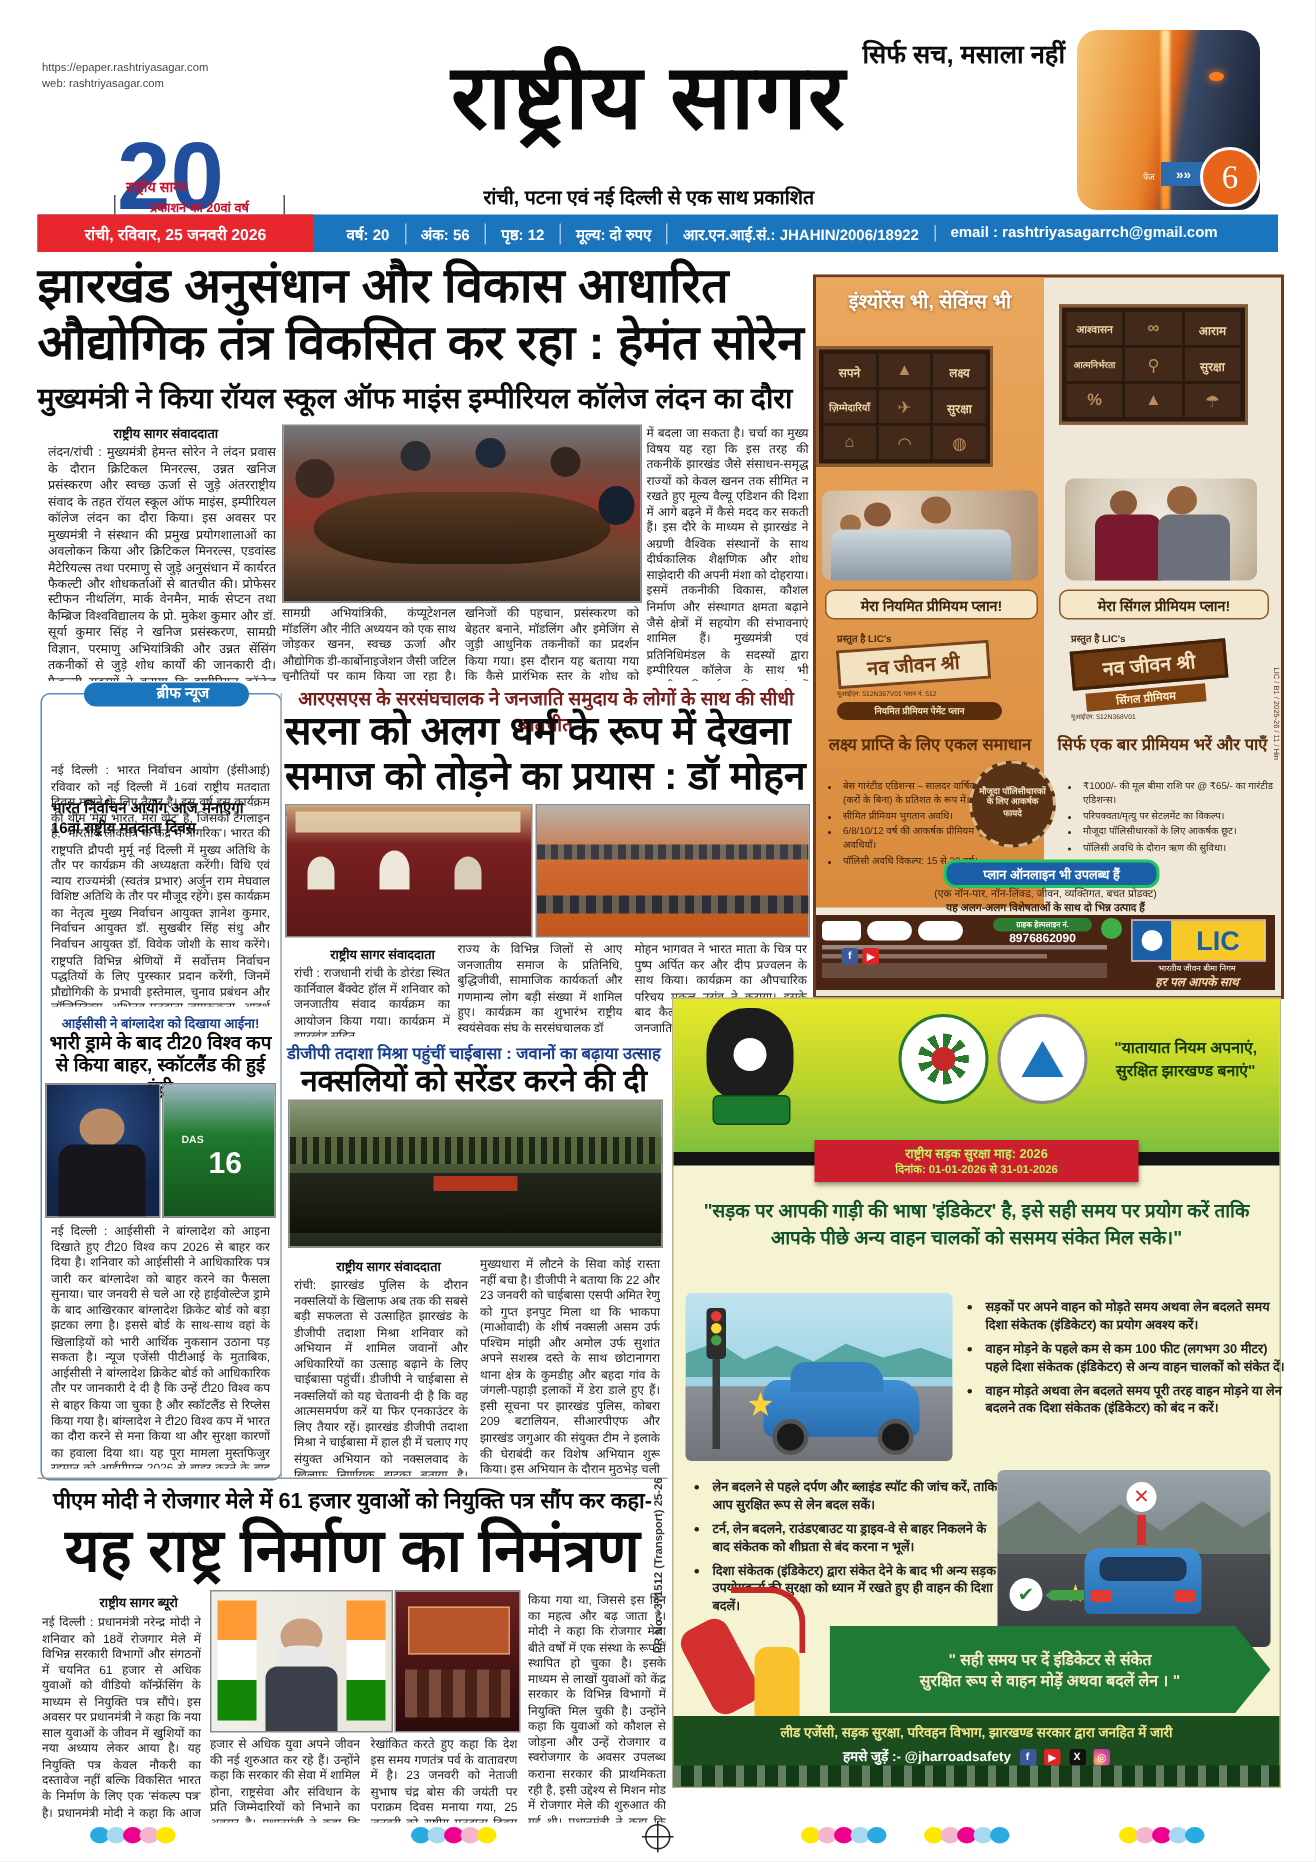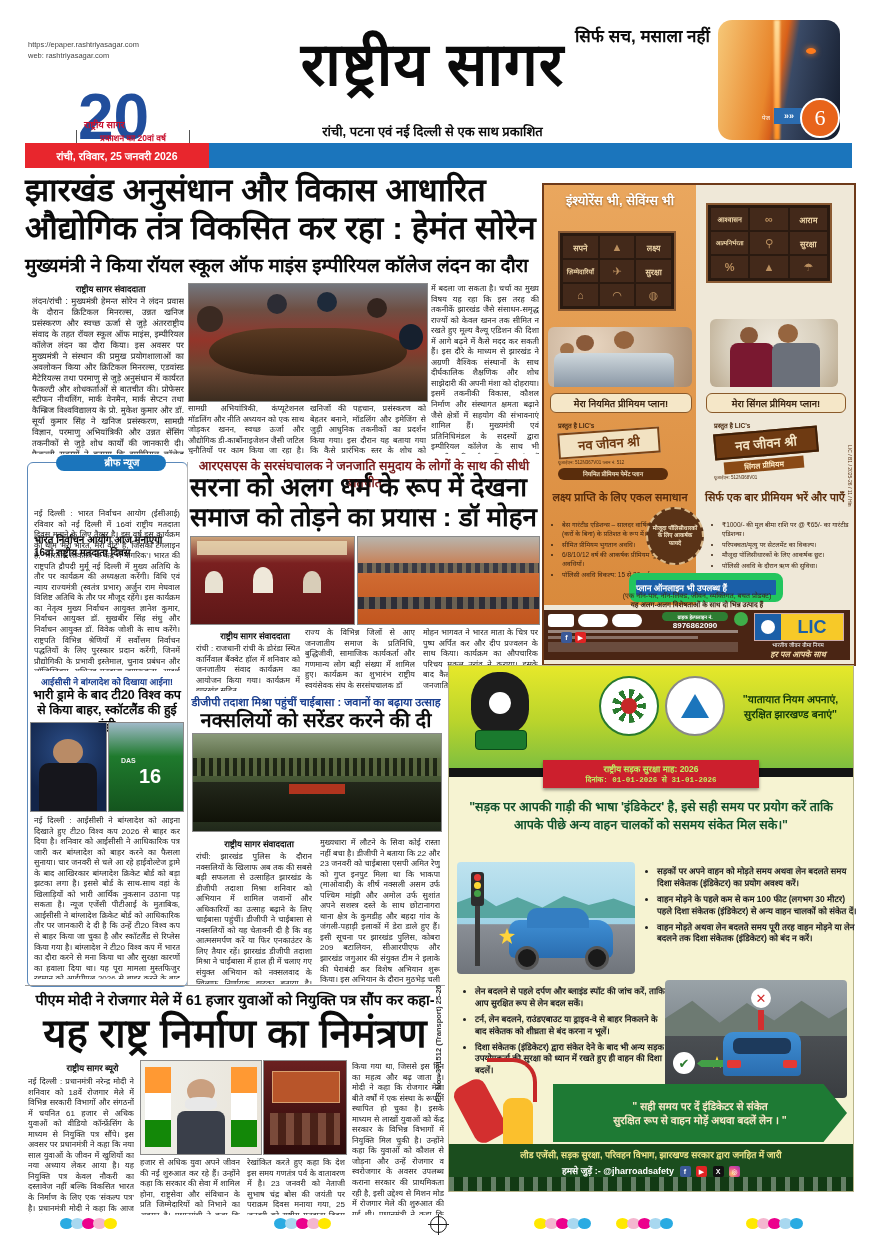--- a/index.html
+++ b/index.html
@@ -59,20 +59,28 @@
     <span class="abs" style="left:44px;top:94px;font-size:6px;color:#fff;">पेज</span>
     <div class="abs" style="left:82px;top:78px;width:36px;height:36px;border-radius:50%;background:#e8641b;border:2px solid #fff;display:flex;align-items:center;justify-content:center;">
       <span style="color:#fff;font-size:22px;font-family:'Liberation Serif','DejaVu Serif',serif;">6</span>
     </div>
   </div>
 
   <div class="abs" style="left:25px;top:143px;width:827px;height:25px;background:#1b75bc;display:flex;align-items:center;">
     <div style="width:184px;height:25px;background:#e8262d;display:flex;align-items:center;justify-content:center;flex:none;">
       <span style="color:#fff;font-size:10.5px;font-weight:bold;">रांची, रविवार, 25 जनवरी 2026</span>
     </div>
+    <div style="display:flex;align-items:center;color:#fff;font-size:10px;font-weight:bold;gap:0;margin-left:12px;">
+      <span style="padding:0 10px;">वर्ष: 20</span>
+      <span style="padding:0 10px;border-left:1px solid #9dc4e8;">अंक: 56</span>
+      <span style="padding:0 10px;border-left:1px solid #9dc4e8;">पृष्ठ: 12</span>
+      <span style="padding:0 10px;border-left:1px solid #9dc4e8;">मूल्य: दो रुपए</span>
+      <span style="padding:0 10px;border-left:1px solid #9dc4e8;">आर.एन.आई.सं.: JHAHIN/2006/18922</span>
+      <span style="padding:0 10px;border-left:1px solid #9dc4e8;">email : rashtriyasagarrch@gmail.com</span>
+    </div>
   </div>
 
   <div class="abs hl" style="left:25px;top:252px;width:514px;font-size:19px;">मुख्यमंत्री ने किया रॉयल स्कूल ऑफ माइंस इम्पीरियल कॉलेज लंदन का दौरा</div>
   <div class="abs hl" style="left:25px;top:171px;width:514px;font-size:32px;line-height:1.2;">झारखंड अनुसंधान और विकास आधारित औद्योगिक तंत्र विकसित कर रहा : हेमंत सोरेन</div>
   <div class="abs by" style="left:38px;top:283px;width:145px;">राष्ट्रीय सागर संवाददाता</div>
   <div class="abs bt" style="left:32px;top:296px;width:152px;height:158px;font-size:8.3px;">लंदन/रांची : मुख्यमंत्री हेमन्त सोरेन ने लंदन प्रवास के दौरान क्रिटिकल मिनरल्स, उन्नत खनिज प्रसंस्करण और स्वच्छ ऊर्जा से जुड़े अंतरराष्ट्रीय संवाद के तहत रॉयल स्कूल ऑफ माइंस, इम्पीरियल कॉलेज लंदन का दौरा किया। इस अवसर पर मुख्यमंत्री ने संस्थान की प्रमुख प्रयोगशालाओं का अवलोकन किया और क्रिटिकल मिनरल्स, एडवांस्ड मैटेरियल्स तथा परमाणु से जुड़े अनुसंधान में कार्यरत फैकल्टी और शोधकर्ताओं से बातचीत की। प्रोफेसर स्टीफन नीथलिंग, मार्क वेनमैन, मार्क सेप्टन तथा कैम्ब्रिज विश्वविद्यालय के प्रो. मुकेश कुमार और डॉ. सूर्या कुमार सिंह ने खनिज प्रसंस्करण, सामग्री विज्ञान, परमाणु अभियांत्रिकी और उन्नत सेंसिंग तकनीकों से जुड़े शोध कार्यों की जानकारी दी। फैकल्टी सदस्यों ने बताया कि इम्पीरियल कॉलेज लंदन में भू-विज्ञान,</div>
 
   <div class="photo" style="left:188px;top:283px;width:238px;height:117px;background:linear-gradient(180deg,#74777e 0%,#6e4f44 22%,#93352a 48%,#6b4632 72%,#3c2d20 100%);">
     <div class="abs" style="left:20px;top:44px;width:198px;height:48px;background:linear-gradient(180deg,#5a3a22,#2e1d10);border-radius:40%/55%;"></div>
     <div class="abs" style="left:8px;top:22px;width:26px;height:26px;border-radius:50%;background:#3b2a22;"></div>
@@ -156,21 +164,21 @@
   </div>
   <div class="abs bt" style="left:140px;top:1158px;width:100px;height:57px;">हजार से अधिक युवा अपने जीवन की नई शुरुआत कर रहे हैं। उन्होंने कहा कि सरकार की सेवा में शामिल होना, राष्ट्रसेवा और संविधान के प्रति जिम्मेदारियों को निभाने का अवसर है। प्रधानमंत्री ने कहा कि यह समय युवाओं को संविधान से जुड़ने और अपने कर्तव्यों को समझने का है। प्रधानमंत्री ने अपने संबोधन में जनवरी माह के राष्ट्रीय महत्व को</div>
   <div class="abs bt" style="left:247px;top:1158px;width:98px;height:57px;">रेखांकित करते हुए कहा कि देश इस समय गणतंत्र पर्व के वातावरण में है। 23 जनवरी को नेताजी सुभाष चंद्र बोस की जयंती पर पराक्रम दिवस मनाया गया, 25 जनवरी को राष्ट्रीय मतदाता दिवस और 26 जनवरी को गणतंत्र दिवस है। उन्होंने बताया कि इसी कालखंड में 'जन गण मन' को राष्ट्रगान और 'वंदे मातरम्' को राष्ट्रीय गीत के रूप में स्वीकार</div>
   <div class="abs bt" style="left:352px;top:1062px;width:92px;height:153px;">किया गया था, जिससे इस दिन का महत्व और बढ़ जाता है। मोदी ने कहा कि रोजगार मेला बीते वर्षों में एक संस्था के रूप में स्थापित हो चुका है। इसके माध्यम से लाखों युवाओं को केंद्र सरकार के विभिन्न विभागों में नियुक्ति मिल चुकी है। उन्होंने कहा कि युवाओं को कौशल से जोड़ना और उन्हें रोजगार व स्वरोजगार के अवसर उपलब्ध कराना सरकार की प्राथमिकता रही है, इसी उद्देश्य से मिशन मोड में रोजगार मेले की शुरुआत की गई थी। प्रधानमंत्री ने कहा कि भारत आज दुनिया के सबसे युवा देशों में से एक है।</div>
 
   <div class="abs" style="left:542px;top:183px;width:310px;height:479px;border:2px solid #6e3a1a;background:#efe8d8;">
     <div class="abs" style="left:0;top:0;width:152px;height:420px;background:linear-gradient(180deg,#eaa75e 0%,#d98a3c 100%);"></div>
 
     <div class="abs" style="left:6px;top:8px;width:140px;text-align:center;color:#fff;font-weight:bold;font-size:13px;line-height:1.25;text-shadow:0 1px 2px #8a5015;">इंश्योरेंस भी, सेविंग्स भी</div>
 
-    <div class="tilegrid abs" style="left:14px;top:46px;width:108px;">
+    <div class="tilegrid abs" style="left:0;top:46px;width:108px;">
       <div class="tile">सपने</div>
       <div class="tile deco">▲</div>
       <div class="tile">लक्ष्य</div>
       <div class="tile" style="font-size:6.5px;">ज़िम्मेदारियाँ</div>
       <div class="tile deco">✈</div>
       <div class="tile">सुरक्षा</div>
       <div class="tile deco">⌂</div>
       <div class="tile deco">◠</div>
       <div class="tile deco">◍</div>
     </div>
@@ -236,21 +244,21 @@
       <li>₹1000/- की मूल बीमा राशि पर @ ₹65/- का गारंटीड एडिशन्स।</li>
       <li>परिपक्वता/मृत्यु पर सेटलमेंट का विकल्प।</li>
       <li>मौजूदा पॉलिसीधारकों के लिए आकर्षक छूट।</li>
       <li>पॉलिसी अवधि के दौरान ऋण की सुविधा।</li>
     </ul>
 
     <div class="abs" style="left:102px;top:322px;width:58px;height:58px;border-radius:50%;background:#5a3317;border:2px dashed #d8b88a;display:flex;align-items:center;justify-content:center;text-align:center;padding:4px;box-sizing:border-box;">
       <span style="color:#f2e2c2;font-size:5.8px;font-weight:bold;line-height:1.25;">मौजूदा पॉलिसीधारकों के लिए आकर्षक फायदे</span>
     </div>
 
-    <div class="abs" style="left:85px;top:388px;width:140px;height:15px;background:#1b5fa8;border:7px solid #22c55e;border-radius:8px;display:flex;align-items:center;">
+    <div class="abs" style="left:85px;top:388px;width:140px;height:15px;background:#1b5fa8;border:2px solid #22c55e;border-radius:8px;display:flex;align-items:center;justify-content:center;">
       <span style="color:#fff;font-size:8.5px;font-weight:bold;">प्लान ऑनलाइन भी उपलब्ध हैं</span>
     </div>
     <div class="abs" style="left:0;top:406px;width:306px;text-align:center;font-size:7px;color:#3a2310;">(एक नॉन-पार, नॉन-लिंक्ड, जीवन, व्यक्तिगत, बचत प्रोडक्ट)</div>
     <div class="abs" style="left:0;top:415px;width:306px;text-align:center;font-size:7px;font-weight:bold;color:#3a2310;">यह अलग-अलग विशेषताओं के साथ दो भिन्न उत्पाद हैं</div>
 
     <div class="abs" style="right:1px;top:260px;writing-mode:vertical-rl;font-size:5px;color:#5a3317;">LIC / B1 / 2025-26 / 11 / Hin</div>
 
     <div class="abs" style="left:0;top:425px;width:306px;height:50px;background:#4a2514;">
       <div class="abs" style="left:4px;top:4px;width:26px;height:13px;background:#fff;border-radius:3px;"></div>
       <div class="abs" style="left:34px;top:4px;width:30px;height:13px;background:#fff;border-radius:7px;"></div>
@@ -298,21 +306,21 @@
       <div class="abs" style="left:284px;top:26px;width:115px;text-align:center;color:#143a0a;font-weight:bold;font-size:10.5px;line-height:1.4;">
         <div>"यातायात नियम अपनाएं,</div>
         <div>सुरक्षित झारखण्ड बनाएं"</div>
       </div>
     </div>
 
     <div class="abs" style="left:0;top:102px;width:404px;height:9px;background:#141414;"></div>
 
     <div class="abs" style="left:94px;top:94px;width:216px;height:28px;background:#cc1f2d;color:#bef264;text-align:center;box-shadow:0 2px 3px rgba(0,0,0,.4);">
       <div style="font-size:8.5px;font-weight:bold;margin-top:3px;">राष्ट्रीय सड़क सुरक्षा माह: 2026</div>
-      <div style="font-size:7.5px;font-weight:bold;font-family:Liberation Mono, monospace;">दिनांक: 01-01-2026 से 31-01-2026</div>
+      <div style="font-size:7.5px;font-weight:bold;">दिनांक: 01-01-2026 से 31-01-2026</div>
     </div>
 
     <div class="abs" style="left:16px;top:132px;width:372px;text-align:center;color:#14532d;font-weight:bold;font-size:12.5px;line-height:1.45;">"सड़क पर आपकी गाड़ी की भाषा 'इंडिकेटर' है, इसे सही समय पर प्रयोग करें ताकि आपके पीछे अन्य वाहन चालकों को ससमय संकेत मिल सके।"</div>
 
     <div class="abs" style="left:8px;top:196px;width:178px;height:112px;background:linear-gradient(180deg,#bfe3ef 0%,#9fd3e6 55%,#8a8f96 56%,#6f747b 100%);border-radius:4px;overflow:hidden;">
       <div class="abs" style="left:0;top:30px;width:178px;height:26px;background:#57a6a0;clip-path:polygon(0 100%,0 40%,12% 10%,22% 55%,34% 20%,48% 60%,60% 15%,74% 50%,88% 25%,100% 55%,100% 100%);"></div>
       <div class="abs" style="left:14px;top:10px;width:13px;height:34px;background:#2d2d2d;border-radius:3px;">
         <div style="width:7px;height:7px;border-radius:50%;background:#e53935;margin:2px auto 1px;"></div>
         <div style="width:7px;height:7px;border-radius:50%;background:#fdd835;margin:0 auto 1px;"></div>
         <div style="width:7px;height:7px;border-radius:50%;background:#43a047;margin:0 auto;"></div>

